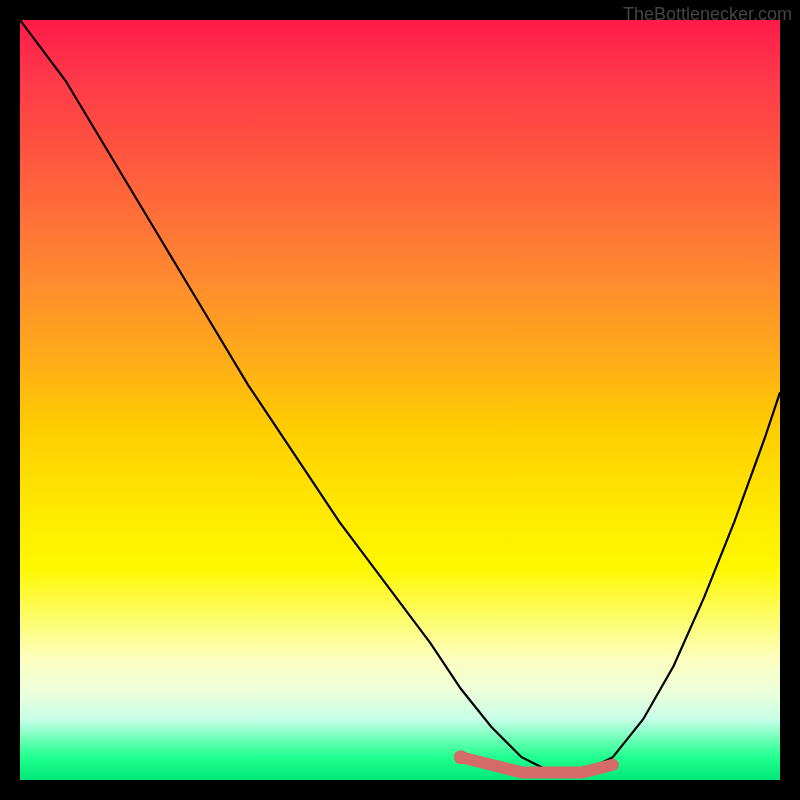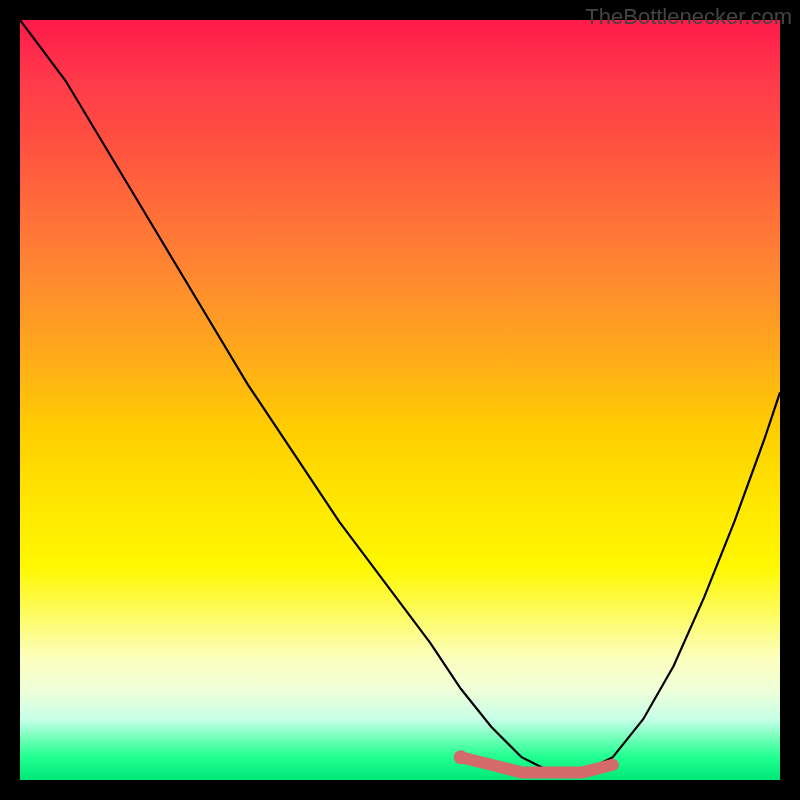--- a/index.html
+++ b/index.html
@@ -9,21 +9,21 @@
     height: 800px;
     background: #000;
     font-family: Arial, sans-serif;
     position: relative;
   }
   .watermark {
     position: absolute;
     top: 4px;
     right: 8px;
     color: #444;
-    font-size: 22px;
+    font-size: 18px;
     font-weight: 500;
     z-index: 10;
   }
   .plot-area {
     position: absolute;
     left: 20px;
     top: 20px;
     width: 760px;
     height: 760px;
     background: linear-gradient(to bottom,

